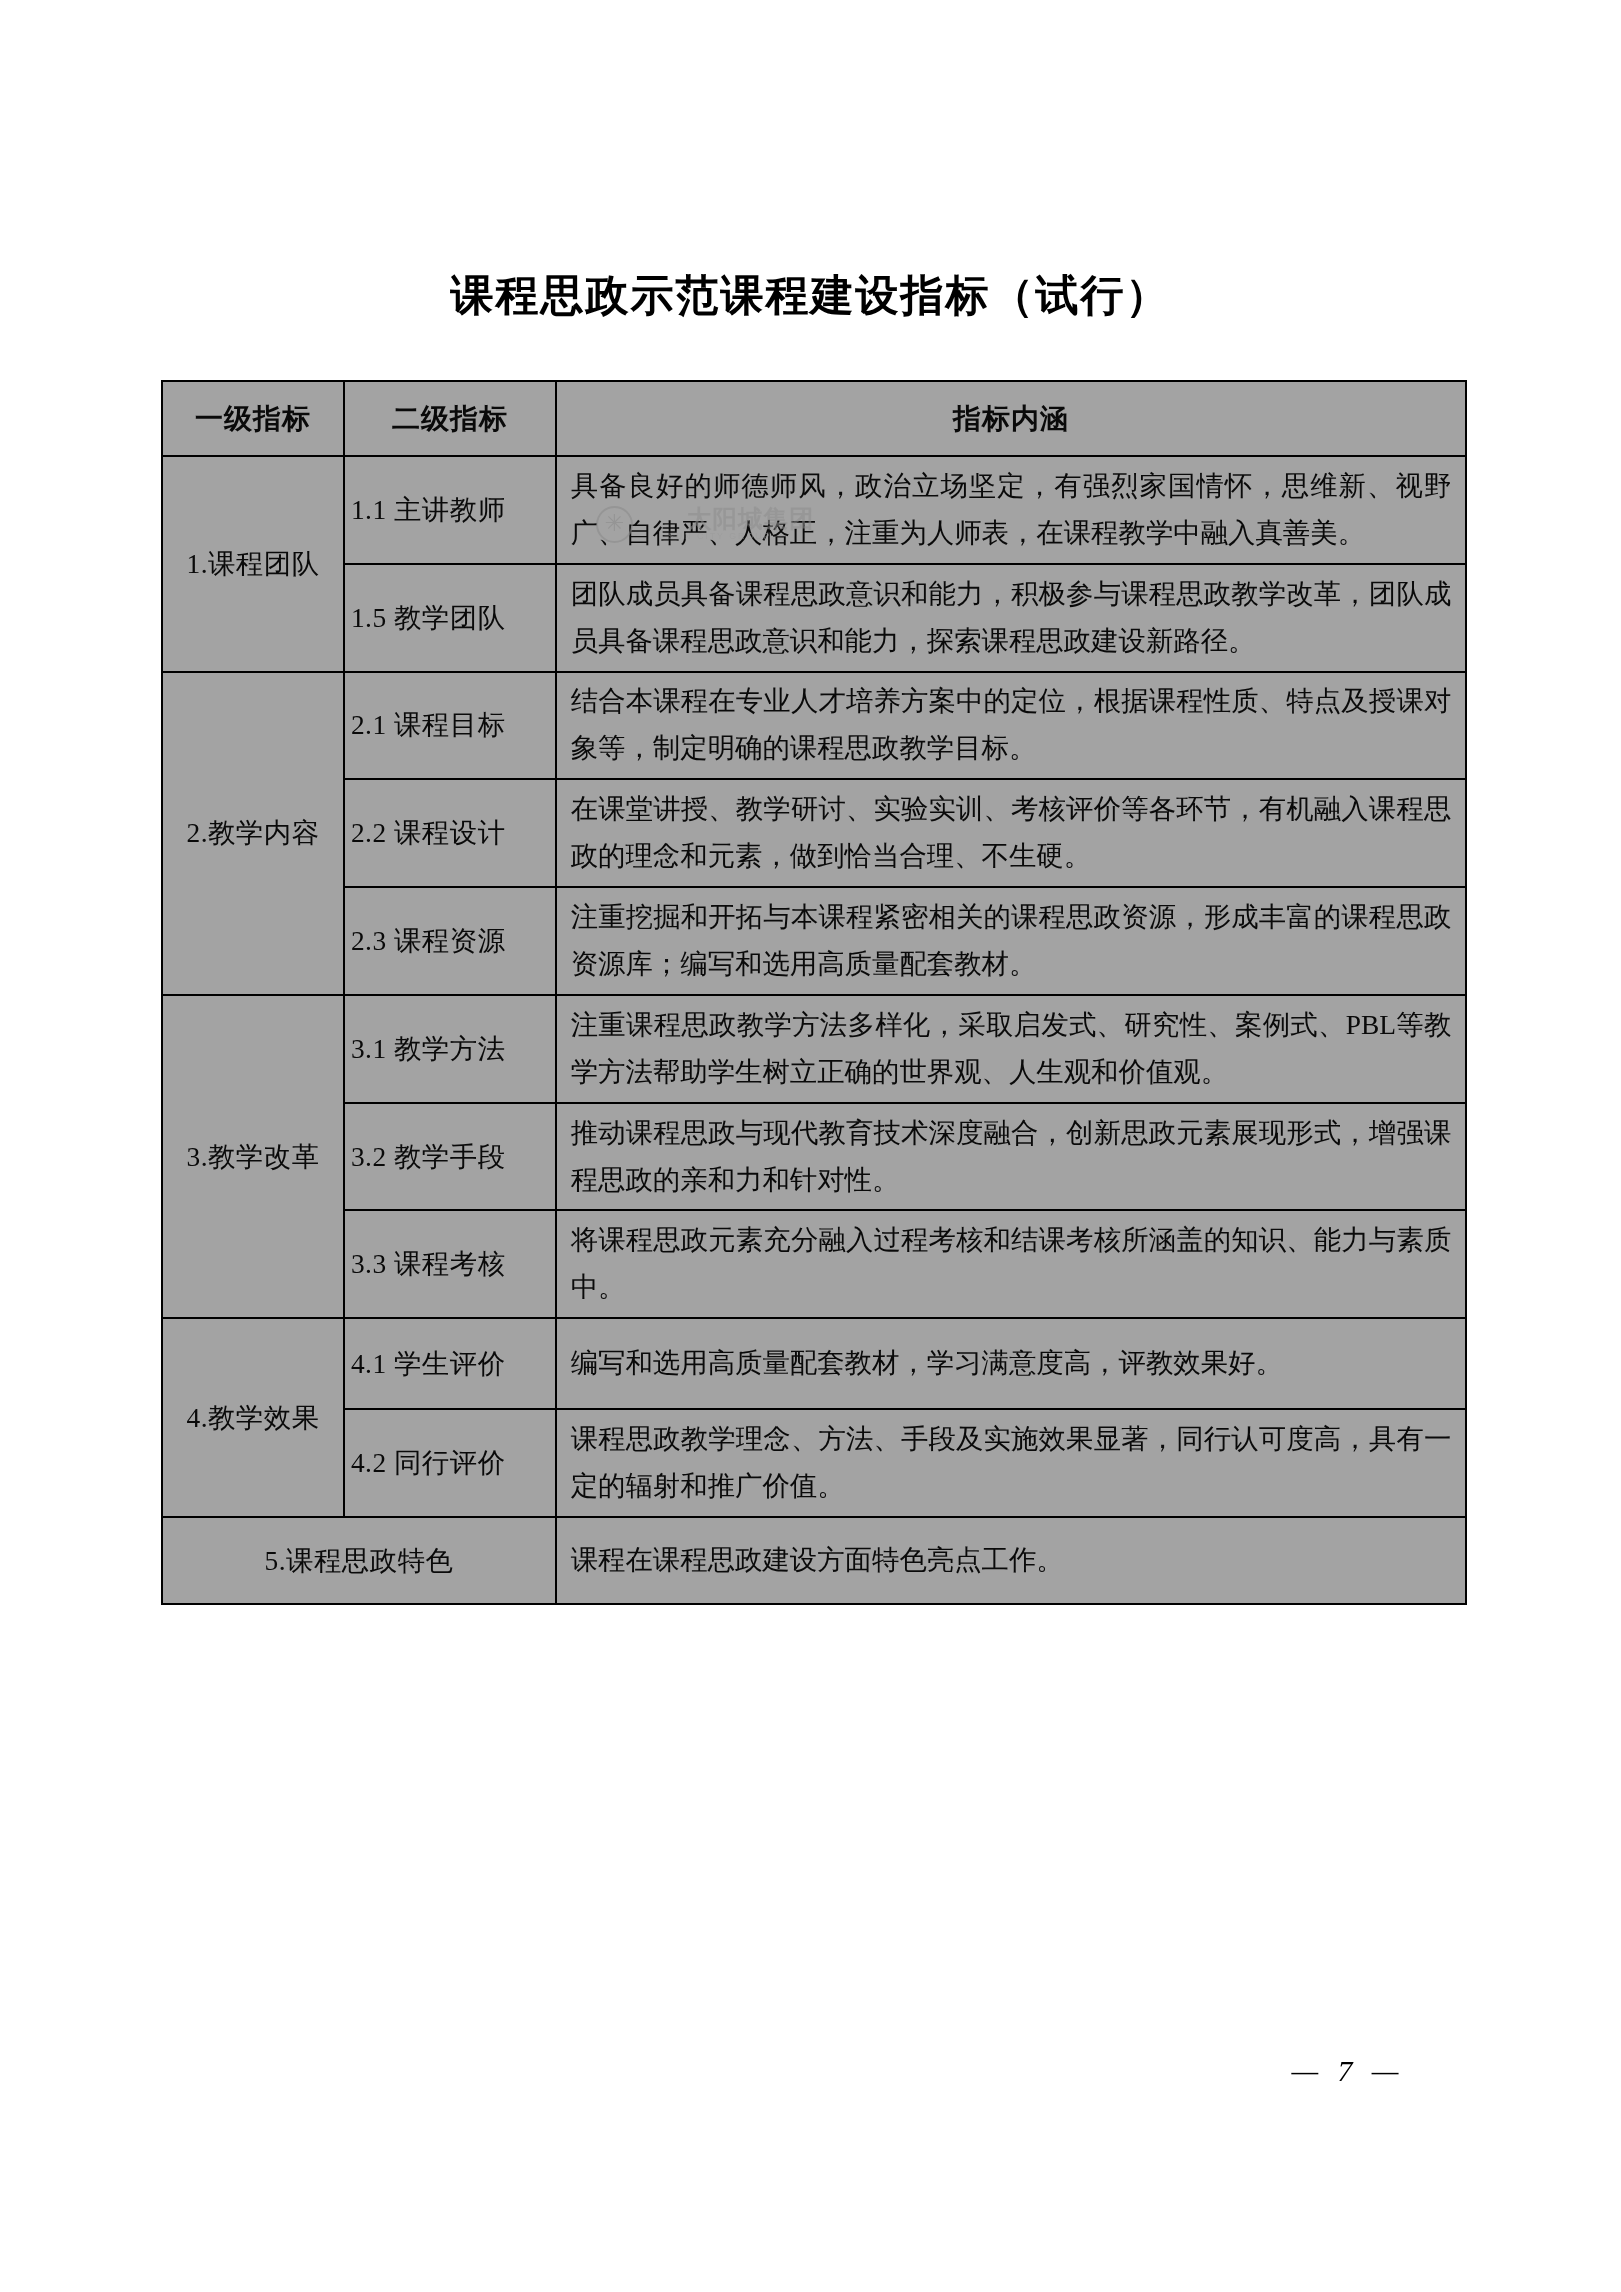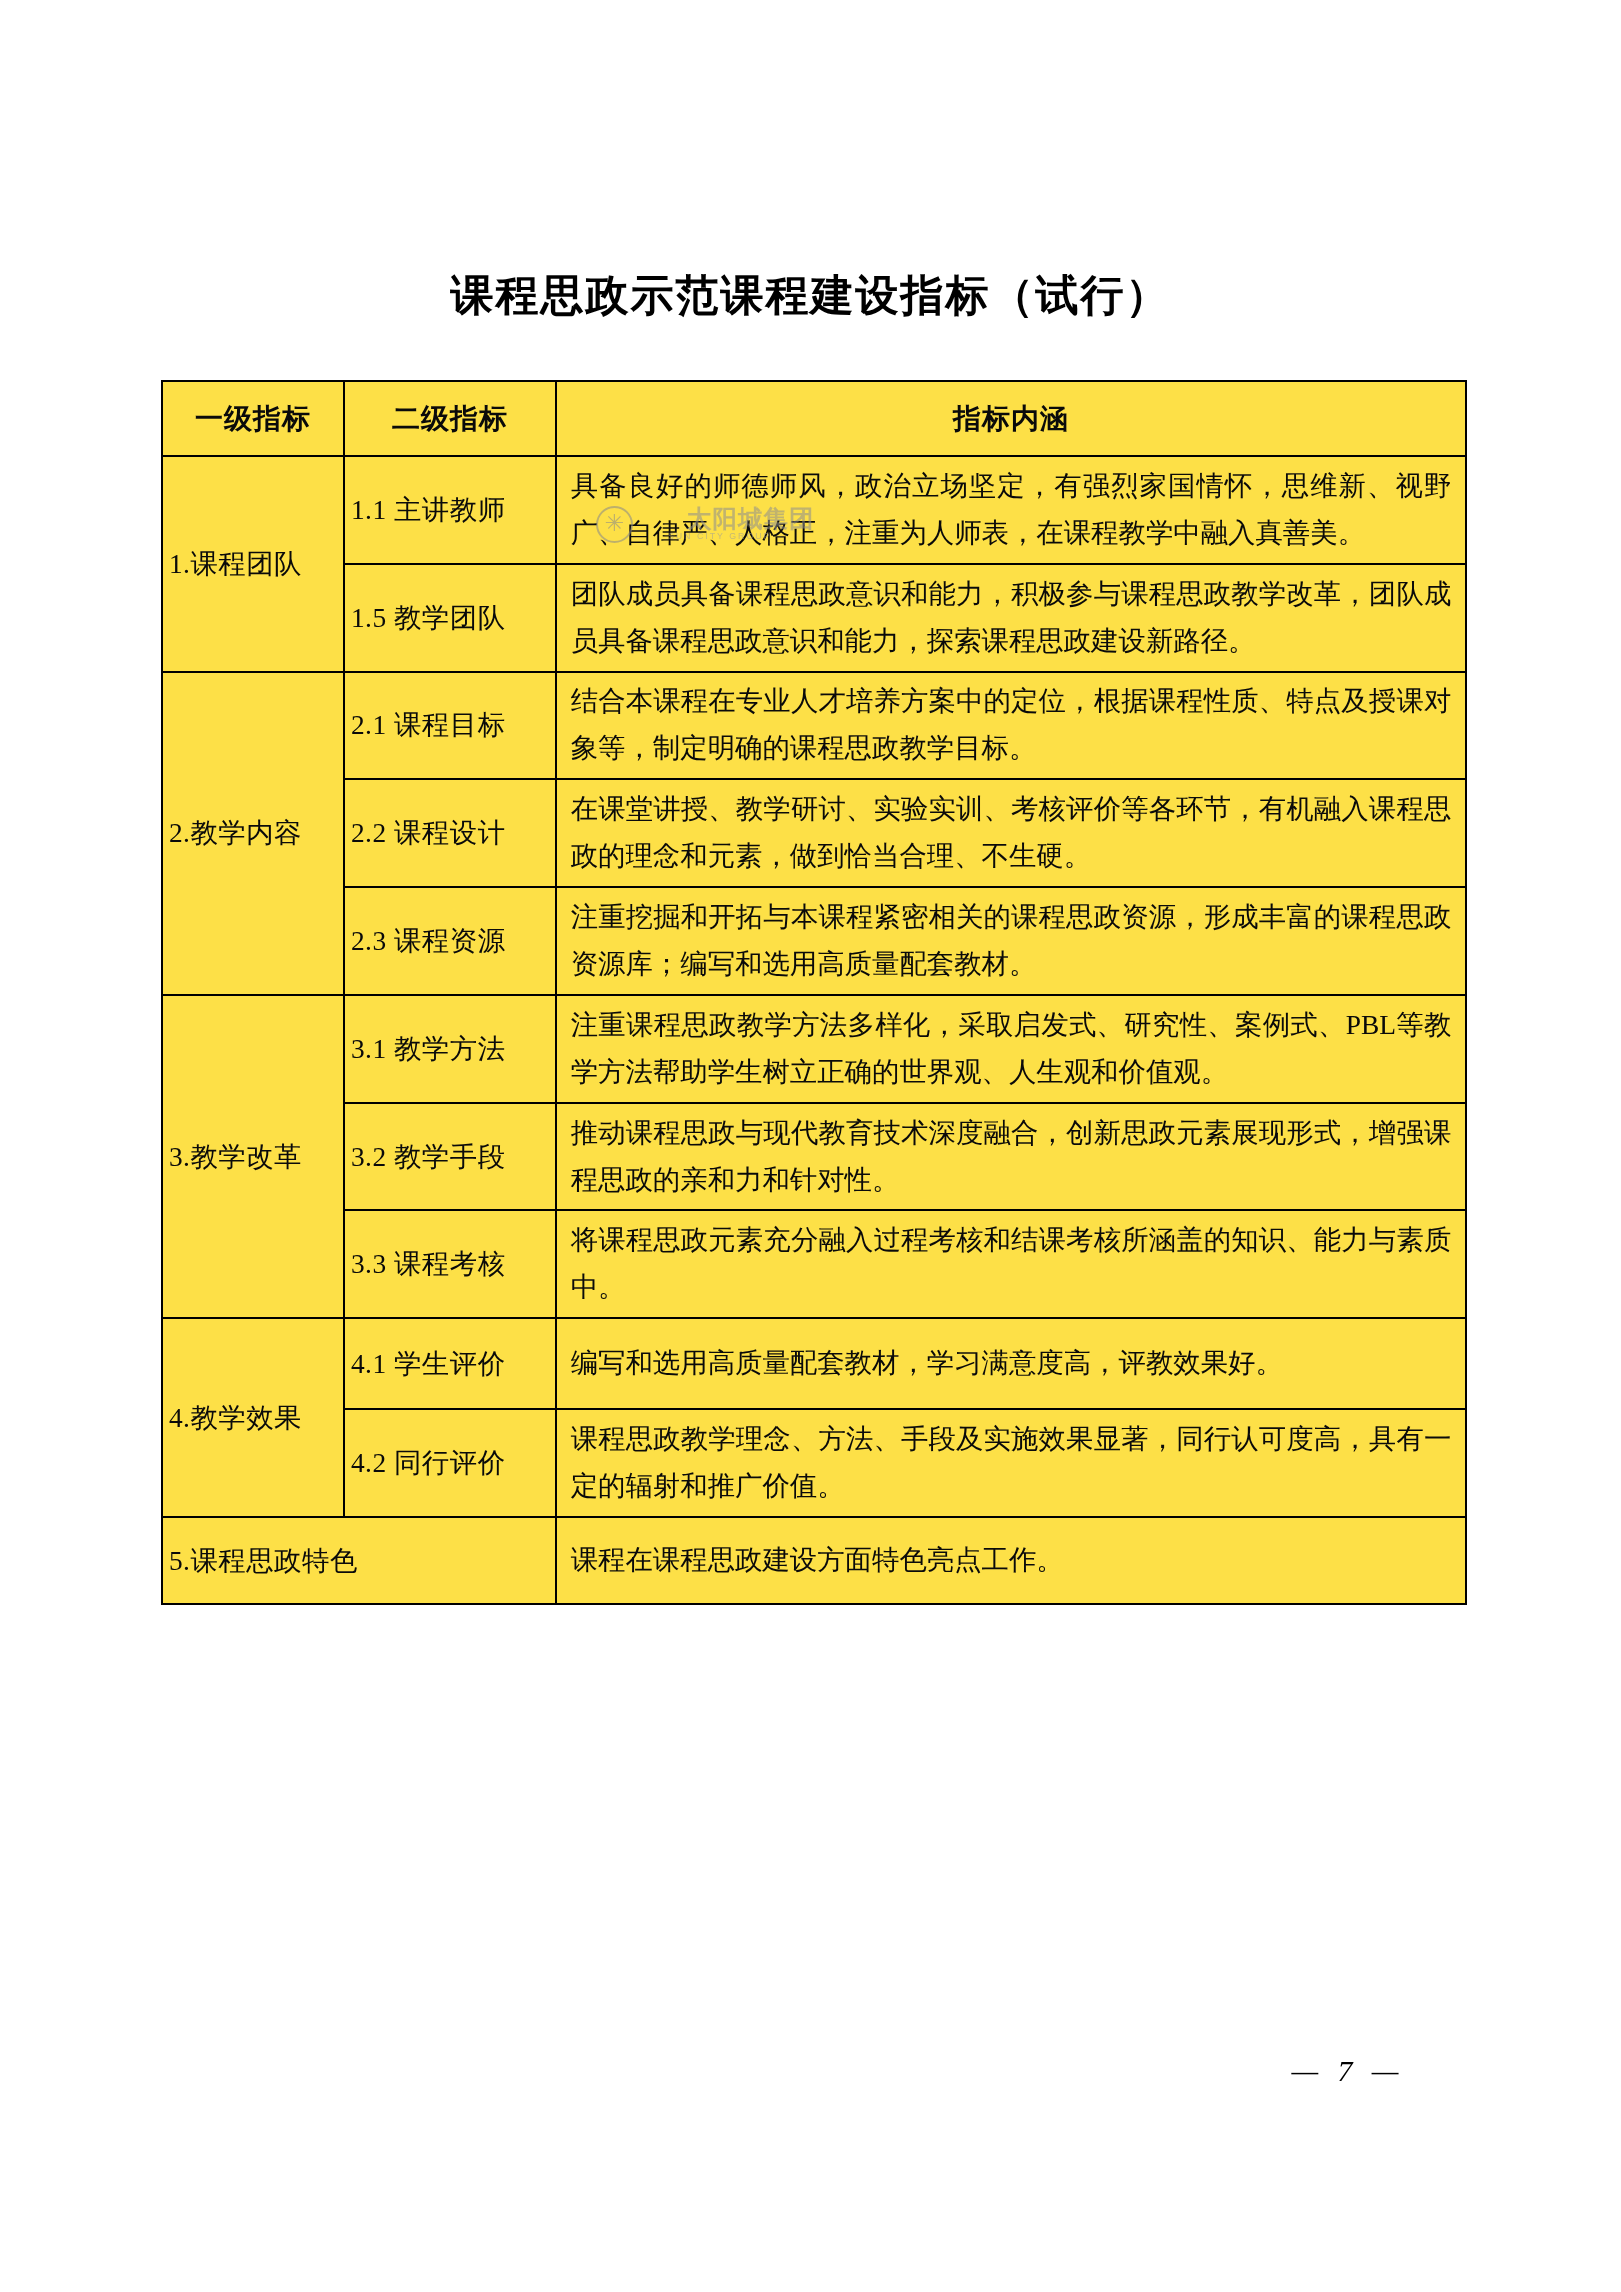--- a/index.html
+++ b/index.html
@@ -33,34 +33,35 @@
     top: 380px;
     left: 161px;
     width: 1304px;
     border-collapse: collapse;
     table-layout: fixed;
     border: 2.9px solid #000000;
   }
   table.indicator-table th,
   table.indicator-table td {
     border: 2px solid #000000;
-    background: #fde047;
+    background: #a3a3a3;
     vertical-align: middle;
     box-sizing: border-box;
   }
   tr.grp > th, tr.grp > td { border-top: 2.9px solid #000000; }
   th.hdr {
     font-family: "Liberation Sans", "DejaVu Sans", sans-serif;
     font-weight: bold;
     font-size: 28px;
     text-align: center;
     letter-spacing: 1px;
   }
   td.l1 {
     font-size: 27.4px;
+    text-align: center;
     padding: 3.9px 5.9px;
     letter-spacing: 0.5px;
     margin-top: 40px;
   }
   td.l2 {
     font-size: 27.4px;
     padding: 3.9px 5.9px;
     letter-spacing: 0.5px;
   }
   td.content {

